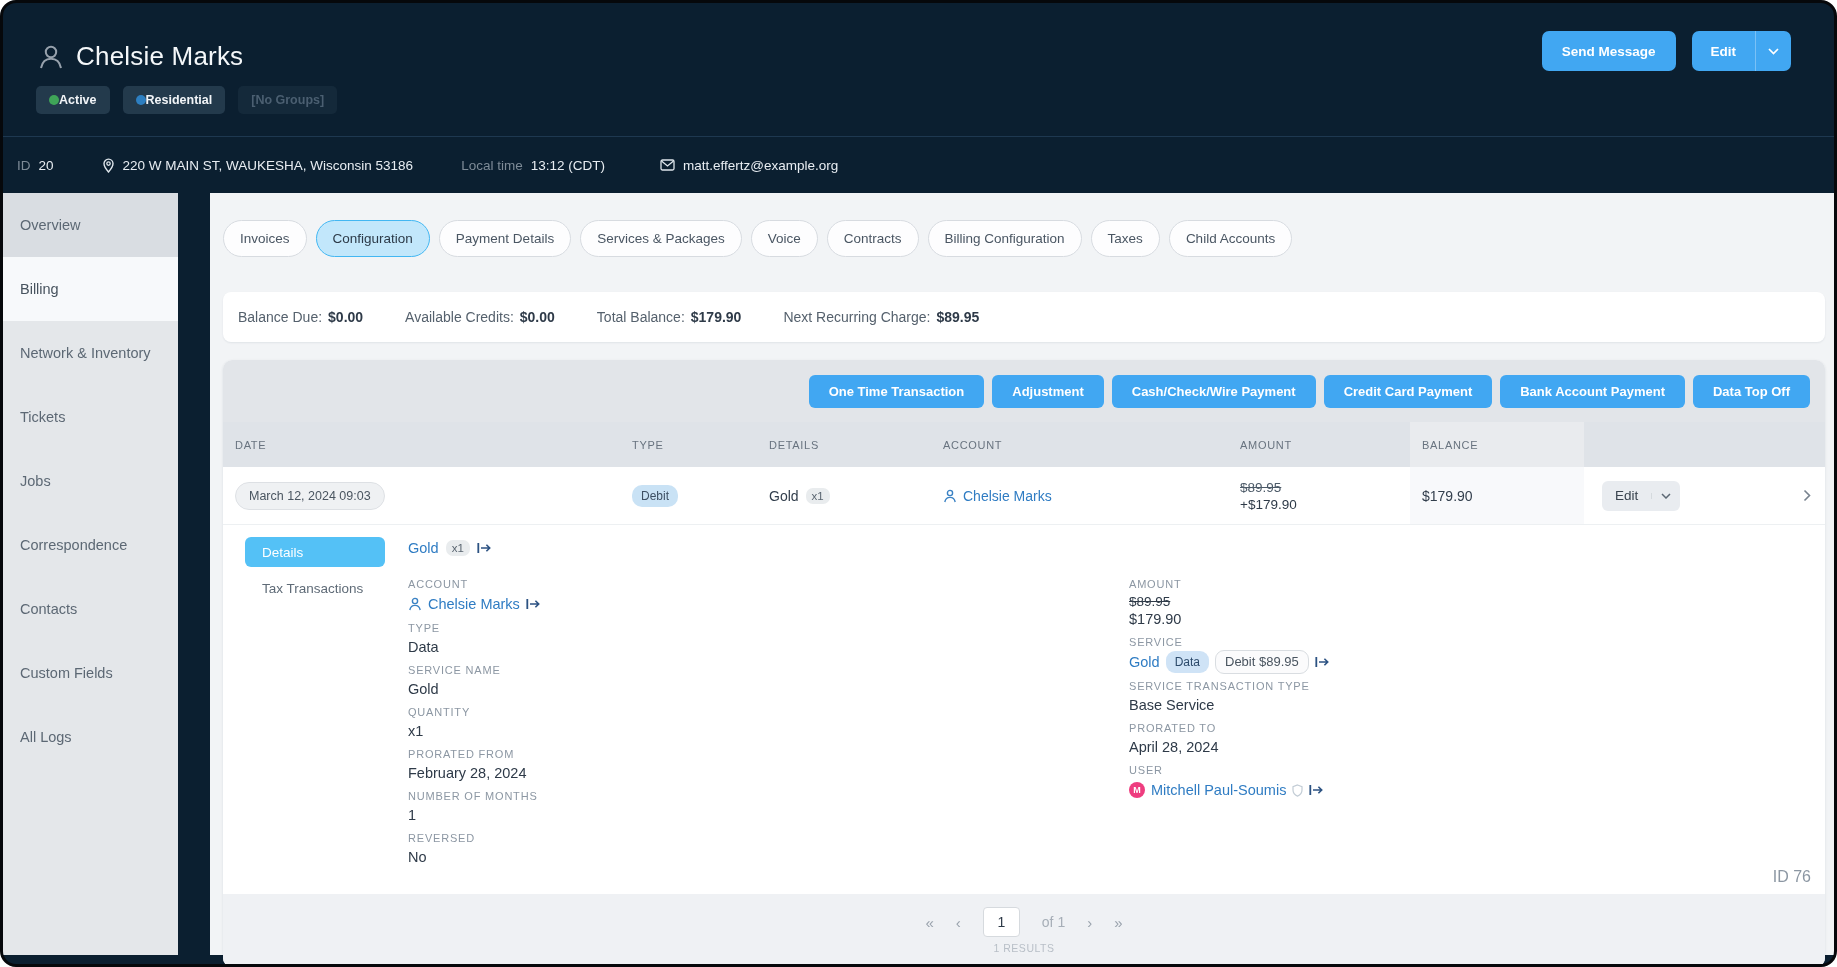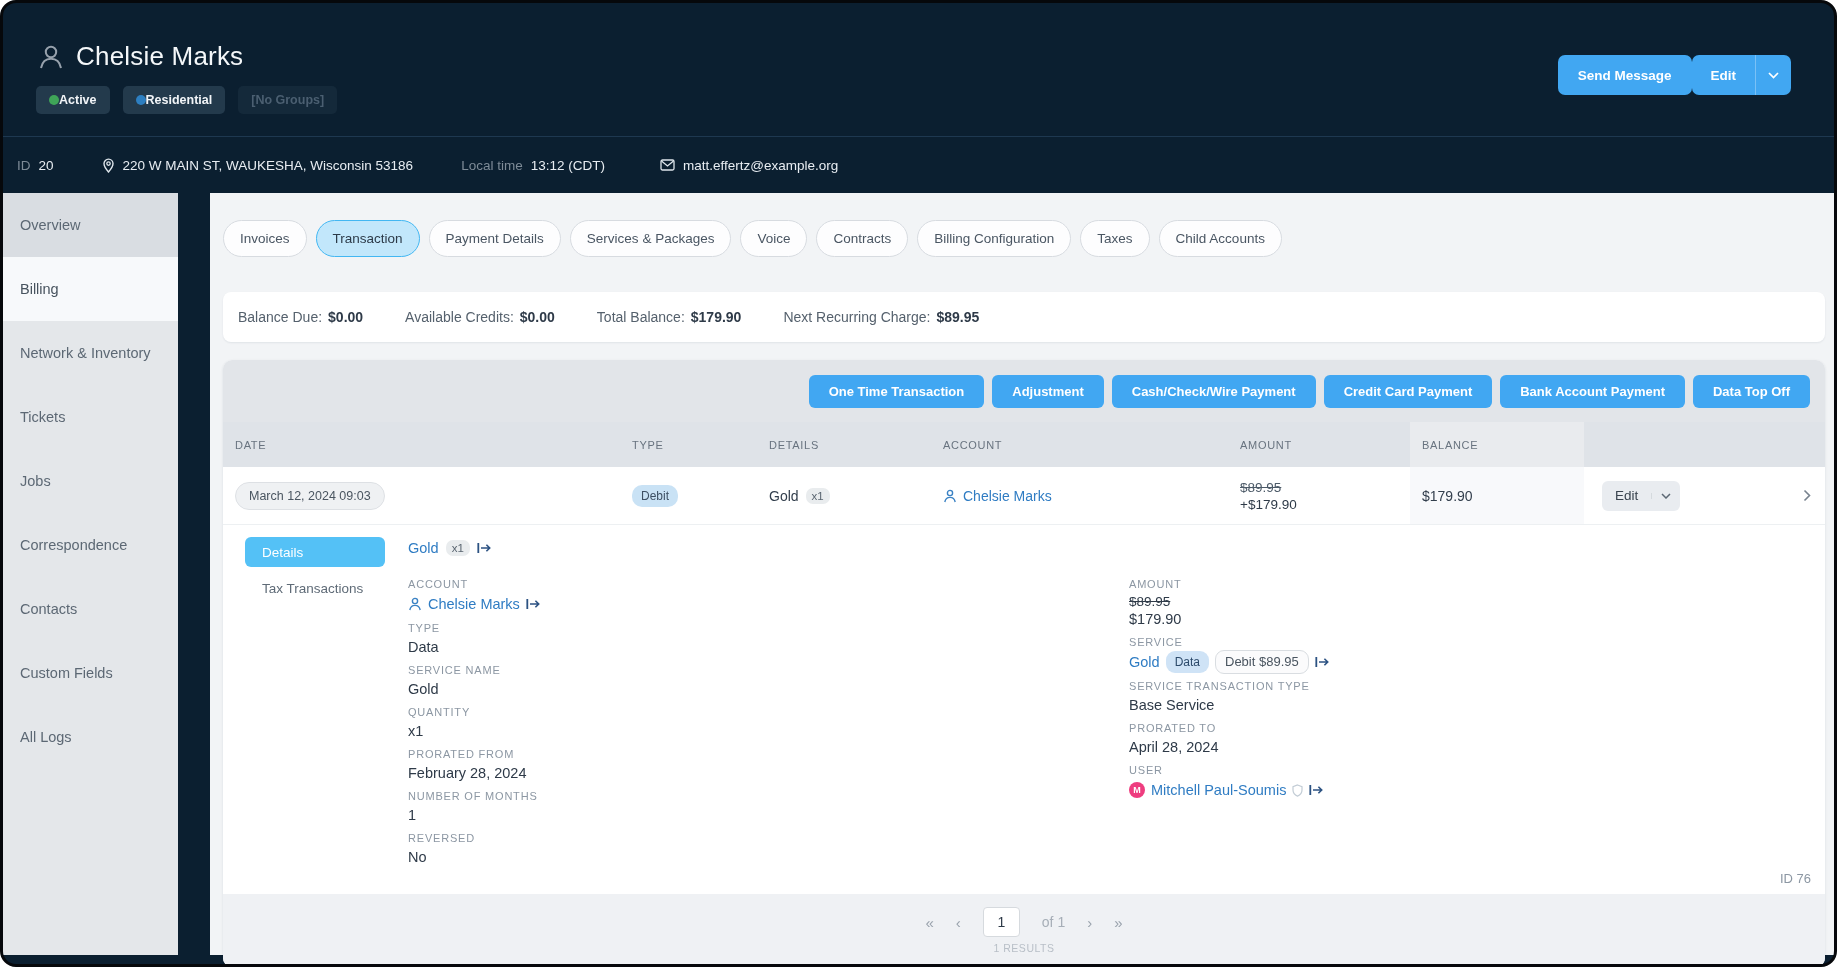--- a/index.html
+++ b/index.html
@@ -13,21 +13,21 @@
   .title-block { padding-top:38px; }
   .title-row { display:flex; align-items:center; gap:10px; }
   .title-row h1 { color:#f4f7f9; font-size:26px; font-weight:500; letter-spacing:.2px; }
   .badge-row { display:flex; gap:13px; margin-top:14px; }
   .badge { display:inline-flex; align-items:center; gap:0; height:28px; padding:0 13px;
     border-radius:5px; background:#233a4c; color:#f2f5f8; font-size:12.5px; font-weight:700; }
   .badge .dot { width:10px; height:10px; border-radius:50%; }
   .dot-green { background:#3fa558; }
   .dot-blue  { background:#2d7fc1; }
   .badge.muted { background:#14293a; color:#4b5f71; }
-  .topbar-actions { display:flex; align-items:flex-start; gap:0; padding-top:52px; }
+  .topbar-actions { display:flex; align-items:flex-start; gap:16px; padding-top:28px; }
   .btn-blue { border:none; cursor:pointer; background:#41a7f2; color:#fff; font-family:inherit;
     font-size:13.5px; font-weight:700; height:40px; border-radius:7px; padding:0 20px; }
   .split-btn { display:flex; height:40px; border-radius:7px; overflow:hidden; }
   .split-btn .main { border:none; cursor:pointer; background:#41a7f2; color:#fff; font-family:inherit;
     font-size:13.5px; font-weight:700; padding:0 19px; }
   .split-btn .caret { border:none; cursor:pointer; background:#41a7f2; color:#fff;
     border-left:1px solid rgba(255,255,255,.3); padding:0 12px; display:flex; align-items:center; }
   
   .infobar { height:57px; border-top:1px solid #1e3850; display:flex; align-items:center;
     padding-left:14px; color:#e8edf2; font-size:13.5px; }
@@ -98,21 +98,21 @@
   .col-right { flex:1; }
   .fg { margin-bottom:8px; }
   .fg-label { font-size:11px; letter-spacing:.8px; color:#8c97a3; line-height:13px; margin-bottom:3px; }
   .fg-value { font-size:14.5px; color:#2e3a48; line-height:18px; }
   .fg-value.vrow { display:flex; align-items:center; gap:6px; height:20px; }
   .svc-badge-data { background:#cfe3f6; color:#2c4a6b; border-radius:9px; padding:2px 9px; font-size:12px; }
   .svc-badge-debit { background:#fbfbfc; border:1px solid #d9dde1; color:#4a5560; border-radius:9px;
     padding:2px 9px; font-size:13px; }
   .avatar { width:16px; height:16px; border-radius:50%; background:#ee3d7f; color:#fff;
     font-size:9px; font-weight:700; display:inline-flex; align-items:center; justify-content:center; }
-  .panel-id { position:absolute; right:14px; bottom:8px; font-size:13px; color:#8c97a3;margin-left:36px; }
+  .panel-id { position:absolute; right:14px; bottom:8px; font-size:16px; color:#8c97a3;margin-left:36px; }
   
   .table-footer { height:73px; background:#eff1f4; display:flex; flex-direction:column;
     align-items:center; justify-content:center; gap:5px; }
   .pg-row { display:flex; align-items:center; gap:22px; color:#99a2ac; font-size:15px; }
   .pg-arrow { cursor:pointer; }
   .pg-input { width:37px; height:30px; background:#fff; border:1px solid #d6dade; border-radius:4px;
     text-align:center; font-size:14px; color:#2e3a48; font-family:inherit; }
   .pg-of { color:#a6aeb7; font-size:14px; }
   .pg-results { font-size:10.5px; letter-spacing:.5px; color:#b8bfc7; }
   svg { display:block; }
@@ -200,21 +200,21 @@
       <div class="side-item">Correspondence</div>
       <div class="side-item">Contacts</div>
       <div class="side-item">Custom Fields</div>
       <div class="side-item">All Logs</div>
     </nav>
 
     <main class="main">
 
       <div class="tabs">
         <div class="pill">Invoices</div>
-        <div class="pill active">Transaction</div>
+        <div class="pill active">Configuration</div>
         <div class="pill">Payment Details</div>
         <div class="pill">Services &amp; Packages</div>
         <div class="pill">Voice</div>
         <div class="pill">Contracts</div>
         <div class="pill">Billing Configuration</div>
         <div class="pill">Taxes</div>
         <div class="pill">Child Accounts</div>
       </div>
 
       <div class="balance-card">

